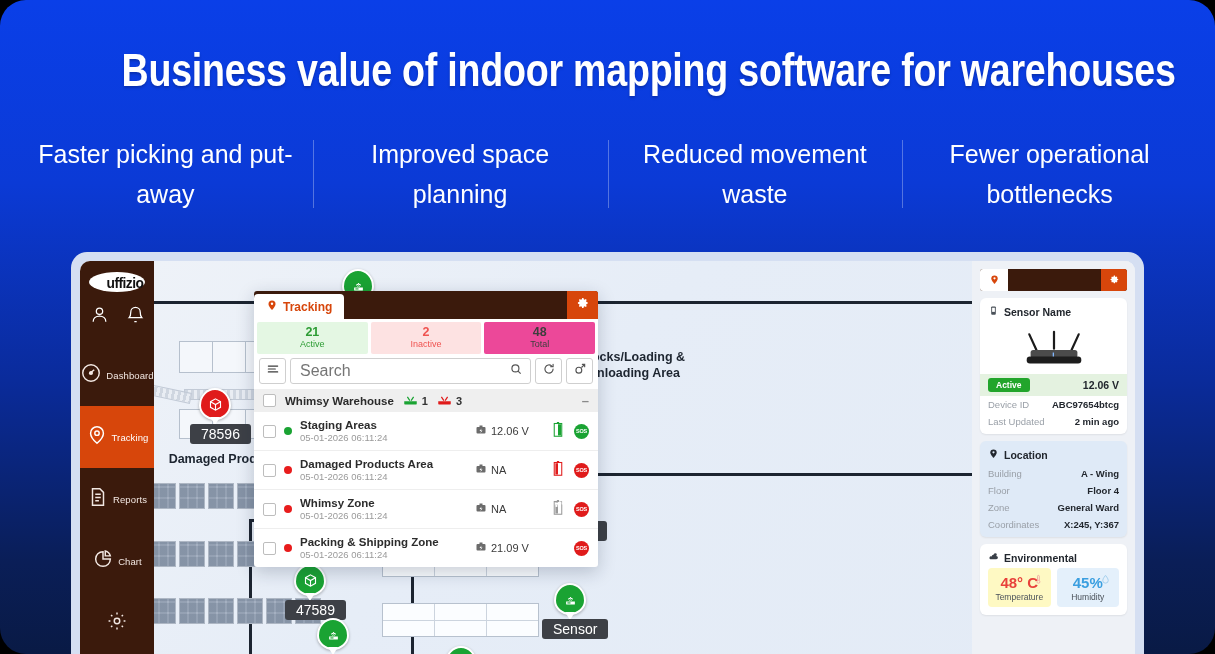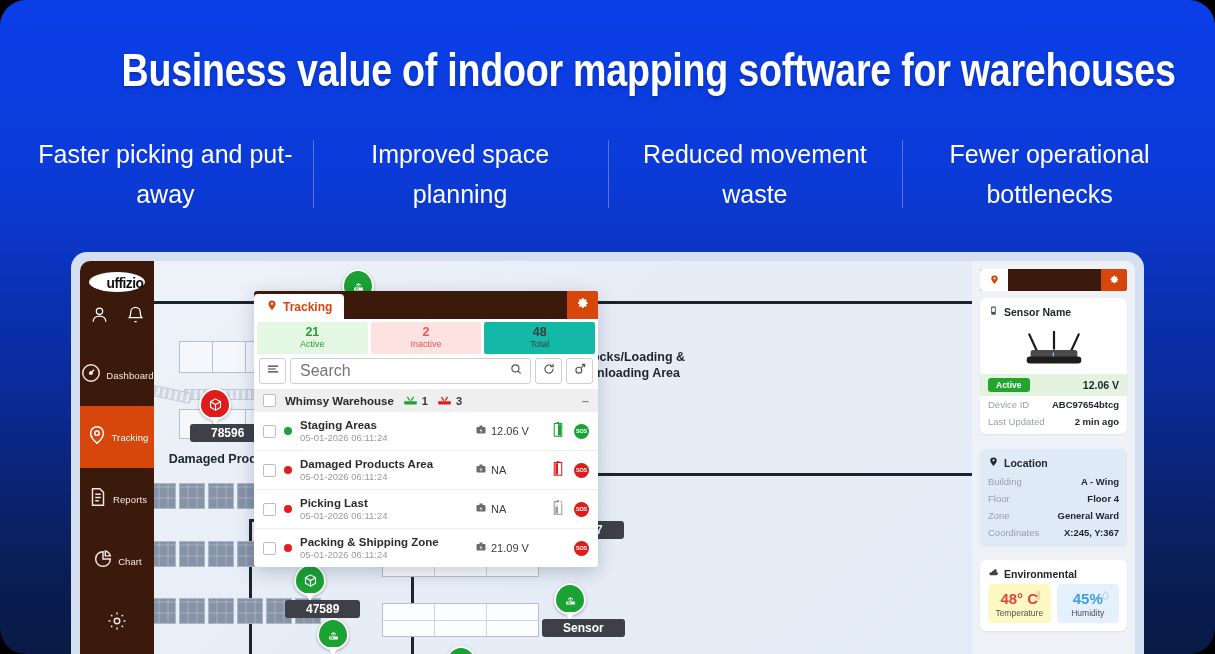--- a/index.html
+++ b/index.html
@@ -62,41 +62,41 @@
   .conveyor.diag{transform:rotate(12deg);transform-origin:right center;}
 
   .marker{position:absolute;width:28px;height:28px;border-radius:50% 50% 50% 50%/55% 55% 45% 45%;
       display:flex;align-items:center;justify-content:center;box-shadow:0 1px 3px rgba(0,0,0,.3);
       border:2.5px solid #fff;}
   .marker::after{content:"";position:absolute;bottom:-7px;left:50%;transform:translateX(-50%);
       border-left:5px solid transparent;border-right:5px solid transparent;border-top:8px solid #fff;}
   .marker svg{width:15px;height:15px;position:relative;z-index:2;}
   .marker.green{background:#1aa333;}
   .marker.red{background:#e01b1b;}
-  .tag{position:absolute;background:#3d4046;color:#fff;font-size:12px;font-weight:700;
-      padding:2px 21px;border-radius:3px;white-space:nowrap;}
+  .tag{position:absolute;background:#3d4046;color:#fff;font-size:14px;font-weight:400;
+      padding:2px 11px;border-radius:3px;white-space:nowrap;}
 
   
   .panel{position:absolute;left:100px;top:30px;width:344px;background:#fff;border-radius:3px;
       box-shadow:0 5px 18px rgba(20,30,60,.22);overflow:hidden;}
   .panel-head{height:28px;background:#3b1a0c;display:flex;align-items:stretch;}
   .tab{background:#fff;color:#d7460b;font-size:12px;font-weight:600;display:flex;align-items:center;gap:5px;
       padding:0 12px;border-radius:4px 4px 0 0;margin-top:3px;}
   .tab svg{width:12px;height:12px;}
   .gear-btn{margin-left:auto;width:31px;background:#d7460b;display:flex;align-items:center;justify-content:center;}
   .gear-btn svg{width:14px;height:14px;}
   .stats{display:flex;gap:3px;padding:3px;}
   .stat{flex:1;text-align:center;padding:3px 0 4px;border-radius:2px;}
   .stat .num{font-size:12.5px;font-weight:700;line-height:14px;}
   .stat .cap{font-size:9px;line-height:11px;}
   .stat.active{background:#e4f7e3;}
   .stat.active .num,.stat.active .cap{color:#2d9c34;}
   .stat.inactive{background:#fde2e2;}
   .stat.inactive .num,.stat.inactive .cap{color:#ef5350;}
-  .stat.total{background:#14b8a6;}
+  .stat.total{background:#ec4899;}
   .stat.total .num,.stat.total .cap{color:#3e3e3e;}
   .searchbar{display:flex;gap:4px;padding:1px 5px 5px;align-items:stretch;}
   .sq{width:26px;border:1px solid #cfcfcf;border-radius:3px;display:flex;align-items:center;justify-content:center;background:#fff;}
   .sq svg{width:14px;height:14px;}
   .search-field{flex:1;border:1px solid #cfcfcf;border-radius:3px;display:flex;align-items:center;padding:0 7px;height:24px;}
   .search-field input{border:0;outline:0;flex:1;font-size:16px;color:#777;font-family:Liberation Sans, sans-serif;background:transparent;}
   .search-field svg{width:14px;height:14px;}
   .grp{display:flex;align-items:center;gap:9px;background:#efefef;padding:5px 9px;font-size:11.5px;font-weight:700;color:#2b2b2b;}
   .chk{width:11px;height:11px;border:1.3px solid #bdbdbd;border-radius:2px;flex:0 0 11px;background:#fff;}
   .grp .cnt{display:flex;align-items:center;gap:4px;font-weight:700;font-size:11px;color:#333;}
@@ -118,21 +118,21 @@
   .sos.g{background:#1aa333;}
   .sos.r{background:#e01b1b;}
 
   
   .rpanel{position:absolute;right:0;top:0;width:163px;height:100%;background:#eef1f6;padding:8px 8px 0;box-sizing:border-box;}
   .rhead{height:22px;display:flex;background:#3b1a0c;border-radius:3px;overflow:hidden;margin-bottom:7px;}
   .rhead .pin{width:28px;background:#fff;display:flex;align-items:center;justify-content:center;}
   .rhead .pin svg{width:11px;height:11px;}
   .rhead .g{margin-left:auto;width:26px;background:#d7460b;display:flex;align-items:center;justify-content:center;}
   .rhead .g svg{width:11px;height:11px;}
-  .card{background:#fff;border-radius:6px;margin-bottom:15px;overflow:hidden;box-shadow:0 1px 2px rgba(0,0,0,.07);}
+  .card{background:#fff;border-radius:6px;margin-bottom:7px;overflow:hidden;box-shadow:0 1px 2px rgba(0,0,0,.07);}
   .card-t{display:flex;align-items:center;gap:5px;padding:7px 8px 4px;font-size:10.5px;font-weight:700;color:#22272e;}
   .card-t svg{width:11px;height:11px;}
   .router{height:52px;display:flex;align-items:center;justify-content:center;}
   .router svg{width:78px;height:44px;}
   .statusrow{display:flex;align-items:center;justify-content:space-between;background:#e4f2e0;padding:4px 8px;}
   .badge{background:#22a52b;color:#fff;font-size:8.5px;font-weight:700;padding:2px 8px;border-radius:3px;}
   .statusrow .v{font-size:10.5px;font-weight:700;color:#22272e;}
   .kv{display:flex;justify-content:space-between;padding:3px 8px;font-size:9.5px;}
   .kv:last-child{padding-bottom:7px;}
   .kv .k{color:#9aa0a8;}
@@ -509,21 +509,21 @@
                       <rect x="2.5" y="3" width="3.5" height="15" fill="#e01b1b"></rect>
                     </svg></span>
             </div>
             <div class="sos r">SOS</div>
           </div>
 
           <div class="row">
             <div class="chk"></div>
             <div class="dot off"></div>
             <div class="nm">
-              <b>Picking Last</b>
+              <b>Whimsy Zone</b>
               <i>05-01-2026 06:11:24</i>
             </div>
             <div class="volt">
               <span><svg viewBox="0 0 24 24" fill="#6b6b6b">
                       <rect x="3" y="6" width="18" height="13" rx="2"></rect>
                       <rect x="9" y="3" width="6" height="3"></rect>
                       <path d="M13 9l-4 5h3l-1 4 4-5h-3z" fill="#fff"></path>
                     </svg></span>
               <span>NA</span>
             </div>

